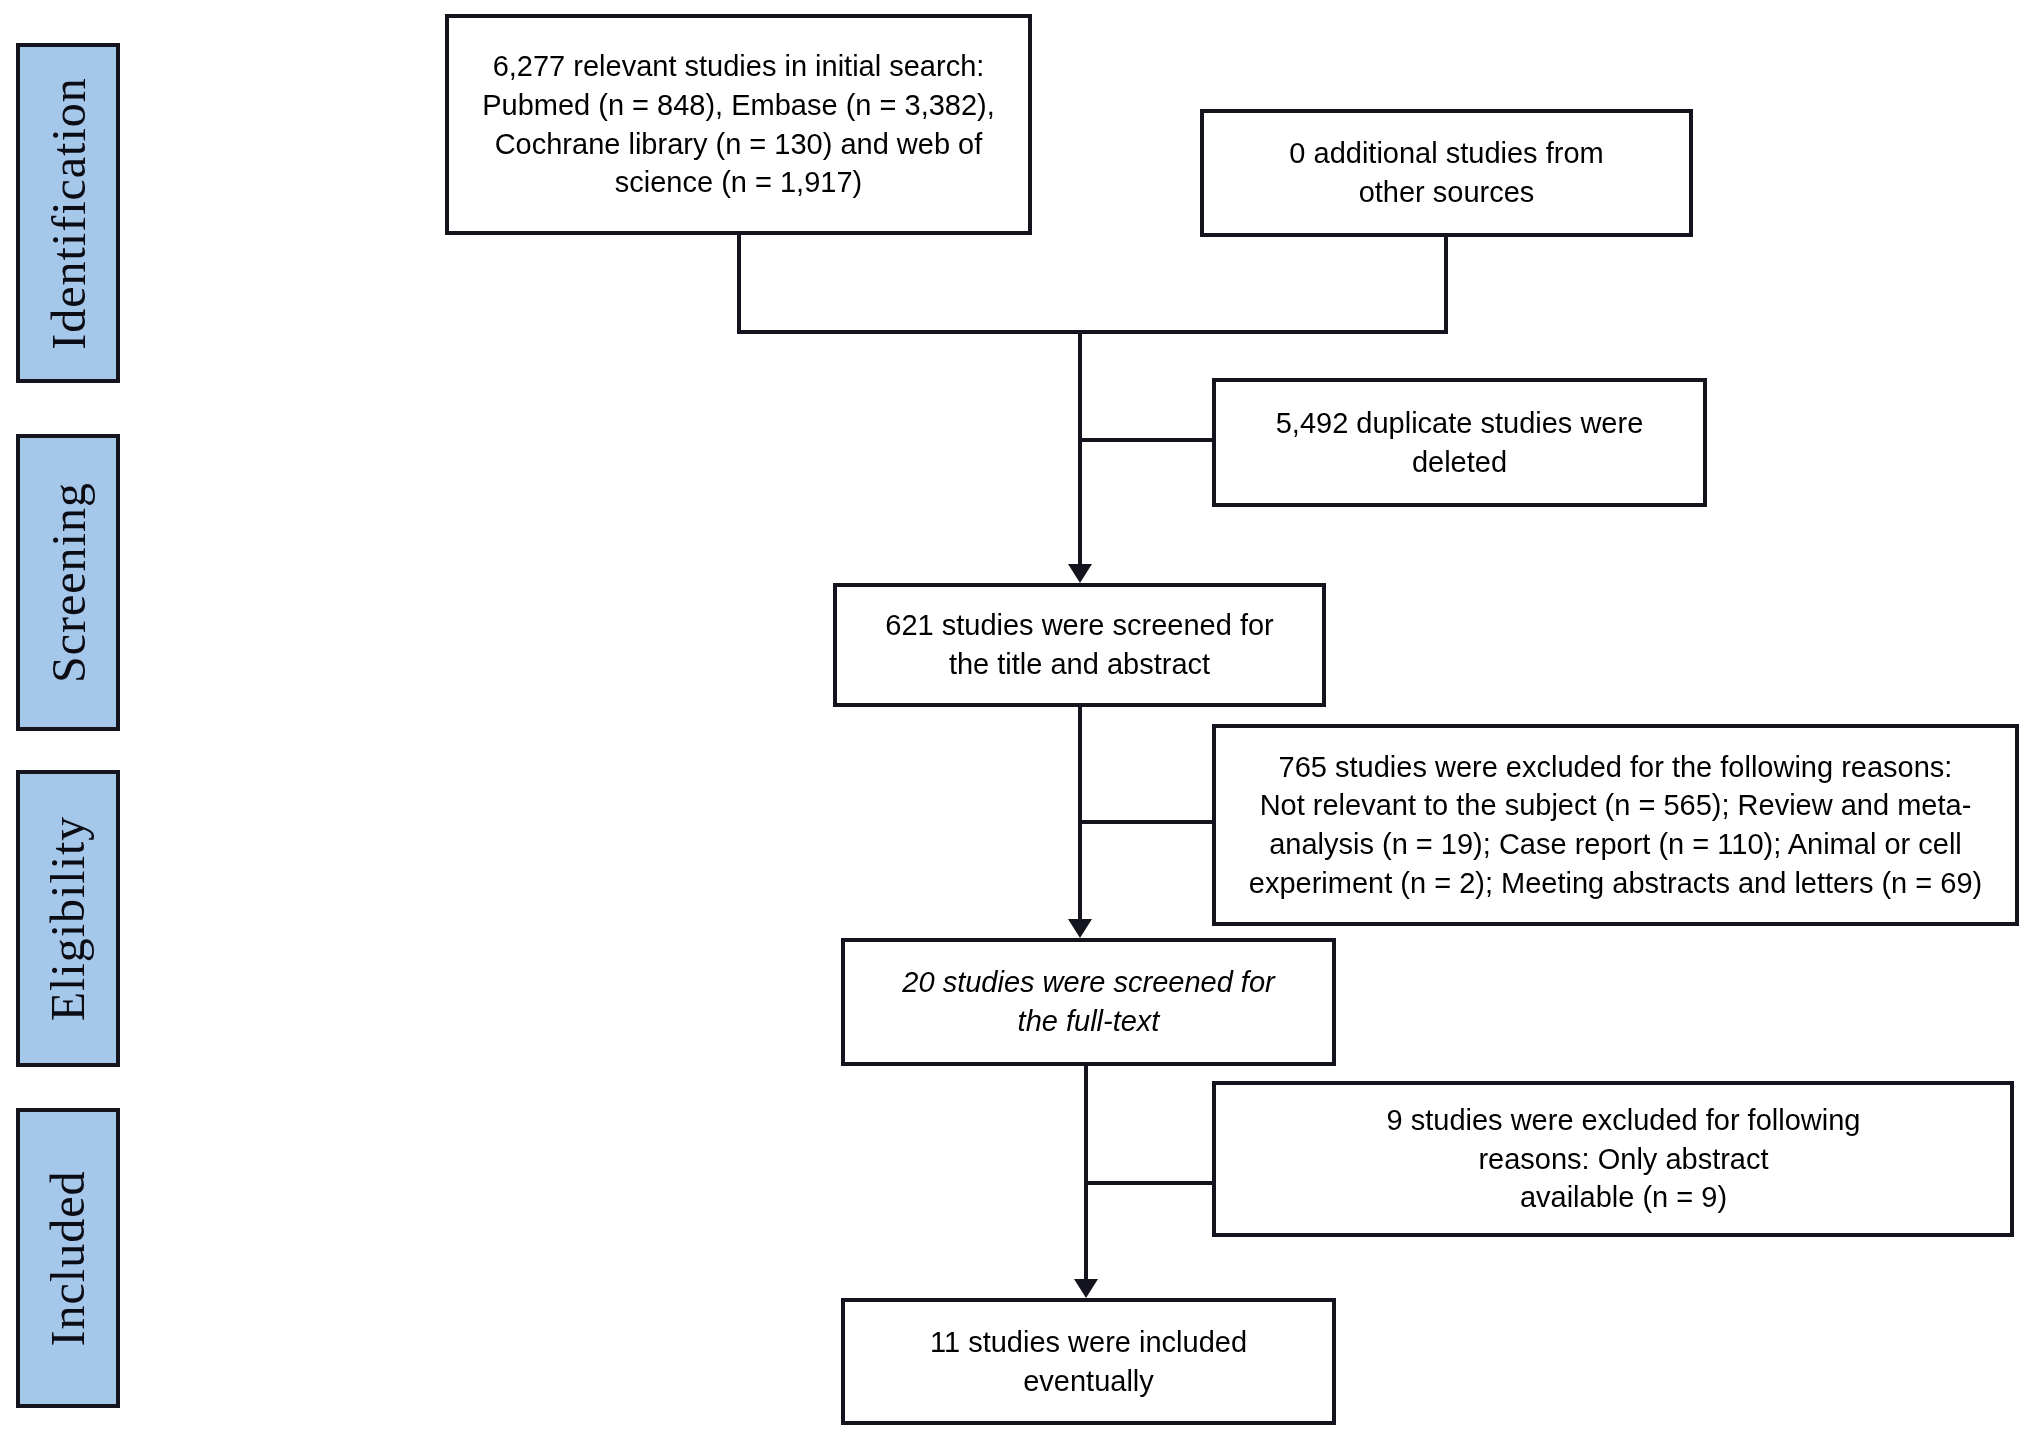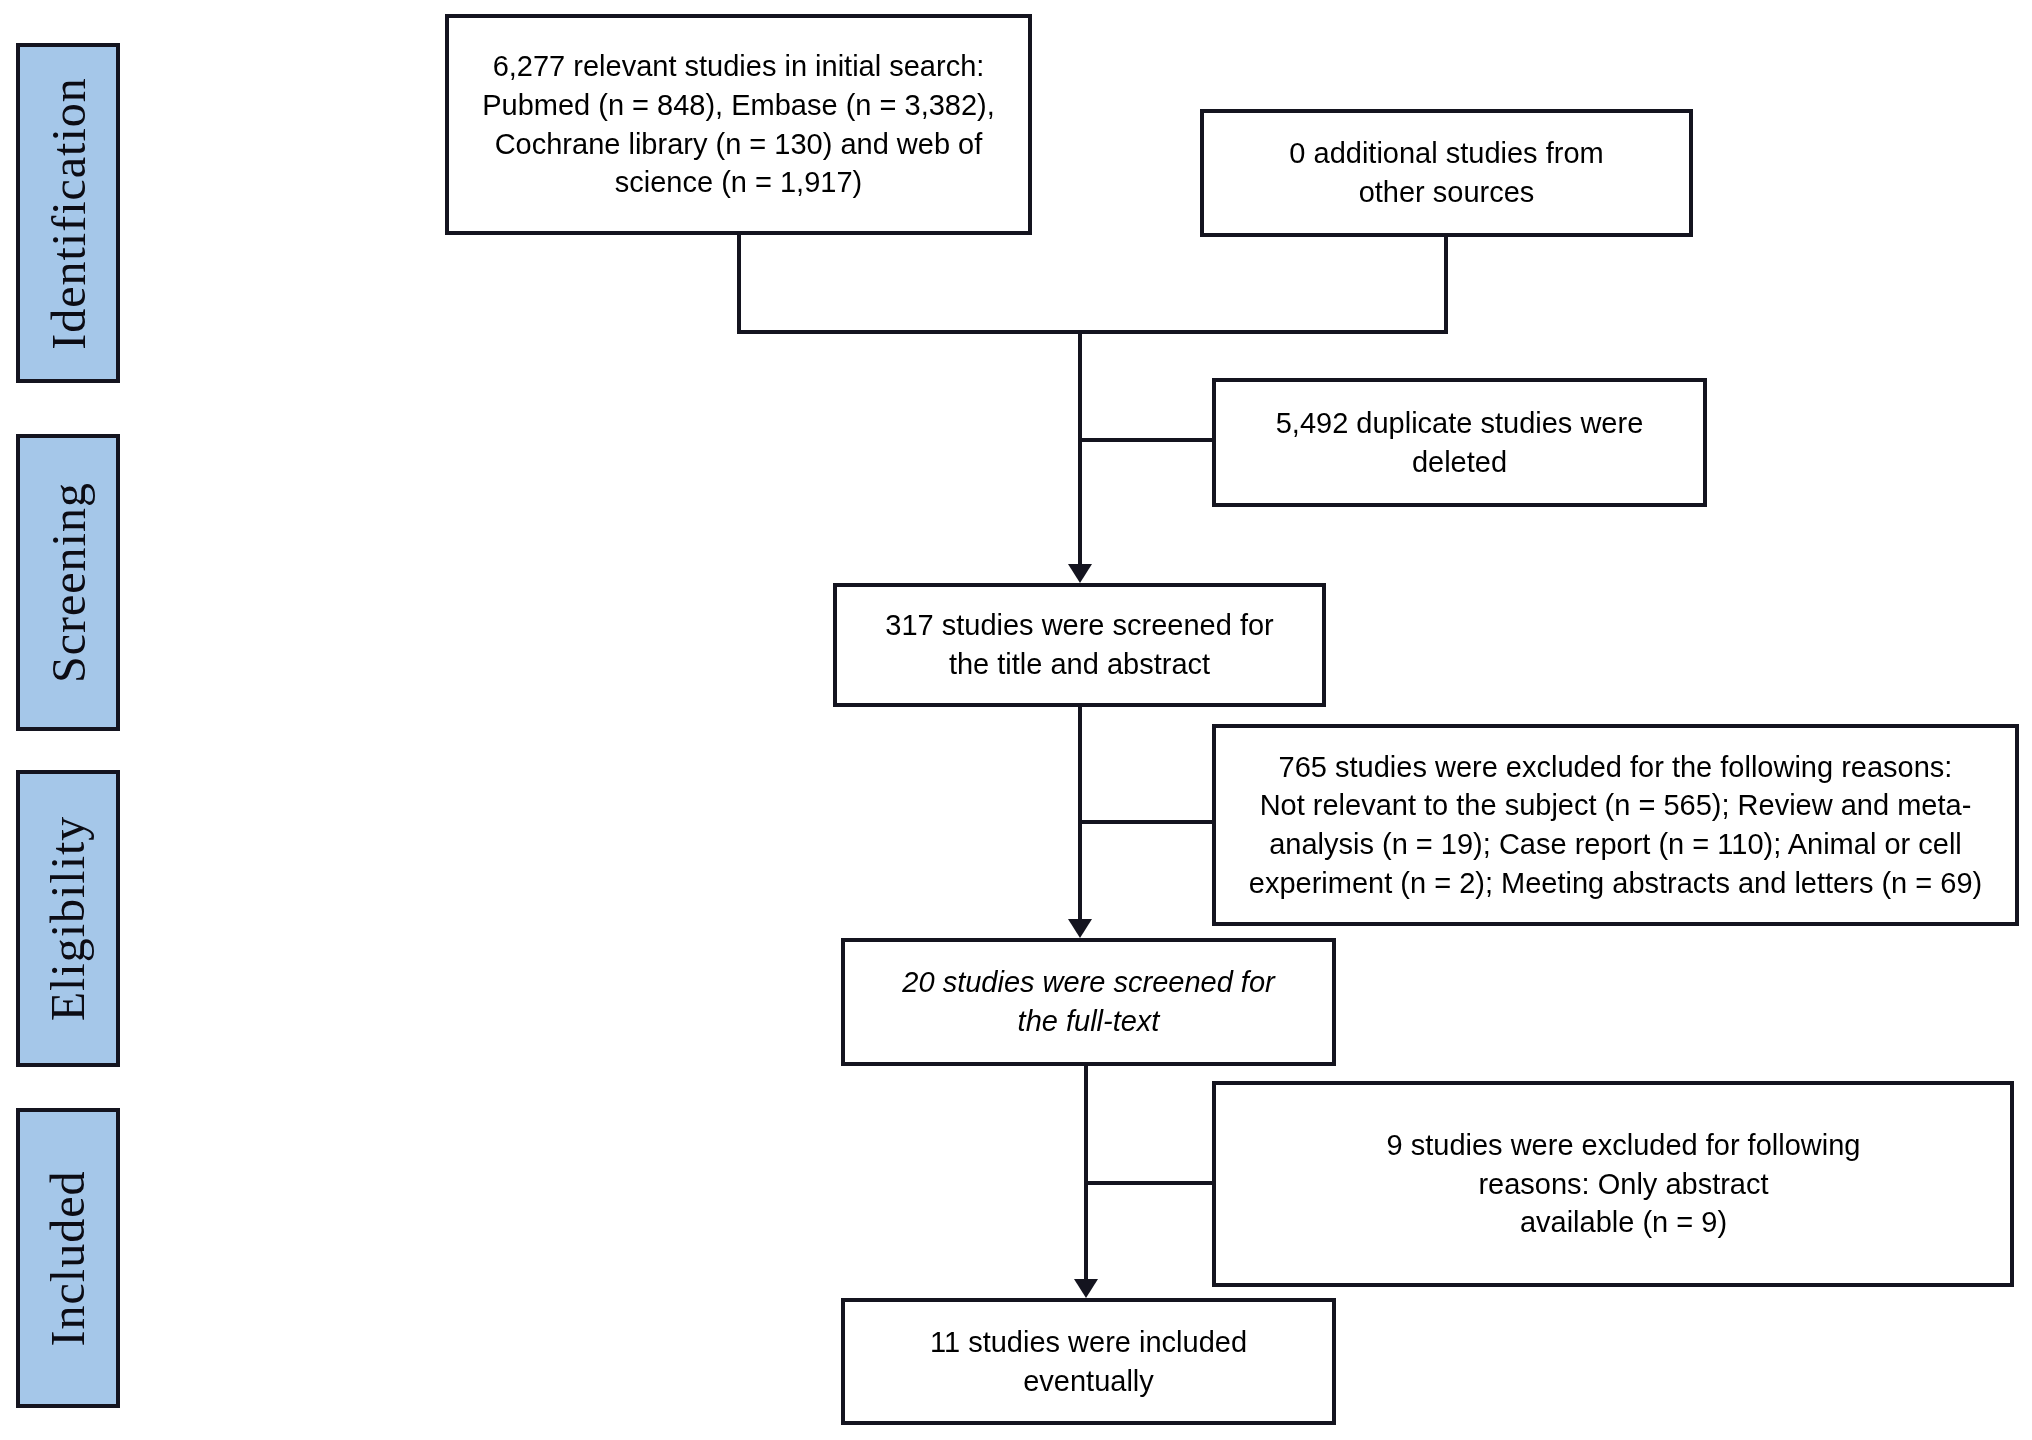--- a/index.html
+++ b/index.html
@@ -56,21 +56,21 @@
     line-height: 1.33;
     white-space: pre-line;
     padding: 4px 8px;
   }
   #node-initial-search   { left: 445px;  top: 14px;   width: 587px; height: 221px; align-items: center; }
   #node-other-sources    { left: 1200px; top: 109px;  width: 493px; height: 128px; }
   #node-duplicates       { left: 1212px; top: 378px;  width: 495px; height: 129px; }
   #node-title-screened   { left: 833px;  top: 583px;  width: 493px; height: 124px; }
   #node-title-excluded   { left: 1212px; top: 724px;  width: 807px; height: 202px; padding: 0 2px; }
   #node-fulltext-screened{ left: 841px;  top: 938px;  width: 495px; height: 128px; font-style: italic; }
-  #node-fulltext-excluded{ left: 1212px; top: 1081px; width: 802px; height: 206px; padding-left: 29px; }
+  #node-fulltext-excluded{ left: 1212px; top: 1081px; width: 802px; height: 156px; padding-left: 29px; }
   #node-included-final   { left: 841px;  top: 1298px; width: 495px; height: 127px; }
 
   
   .line {
     position: absolute;
     background: #14141f;
   }
   #line-v-initial    { left: 737px;  top: 235px;  width: 4px;   height: 97px;  }
   #line-v-other      { left: 1444px; top: 237px;  width: 4px;   height: 95px;  }
   #line-h-merge      { left: 737px;  top: 330px;  width: 711px; height: 4px;   }
@@ -120,21 +120,21 @@
   </div>
   <div class="node" id="node-other-sources">
     <span>0 additional studies from
 other sources</span>
   </div>
   <div class="node" id="node-duplicates">
     <span>5,492 duplicate studies were
 deleted</span>
   </div>
   <div class="node" id="node-title-screened">
-    <span>317 studies were screened for
+    <span>621 studies were screened for
 the title and abstract</span>
   </div>
   <div class="node" id="node-title-excluded">
     <span>765 studies were excluded for the following reasons:
 Not relevant to the subject (n = 565); Review and meta-
 analysis (n = 19); Case report (n = 110); Animal or cell
 experiment (n = 2); Meeting abstracts and letters (n = 69)</span>
   </div>
   <div class="node" id="node-fulltext-screened">
     <span>20 studies were screened for

